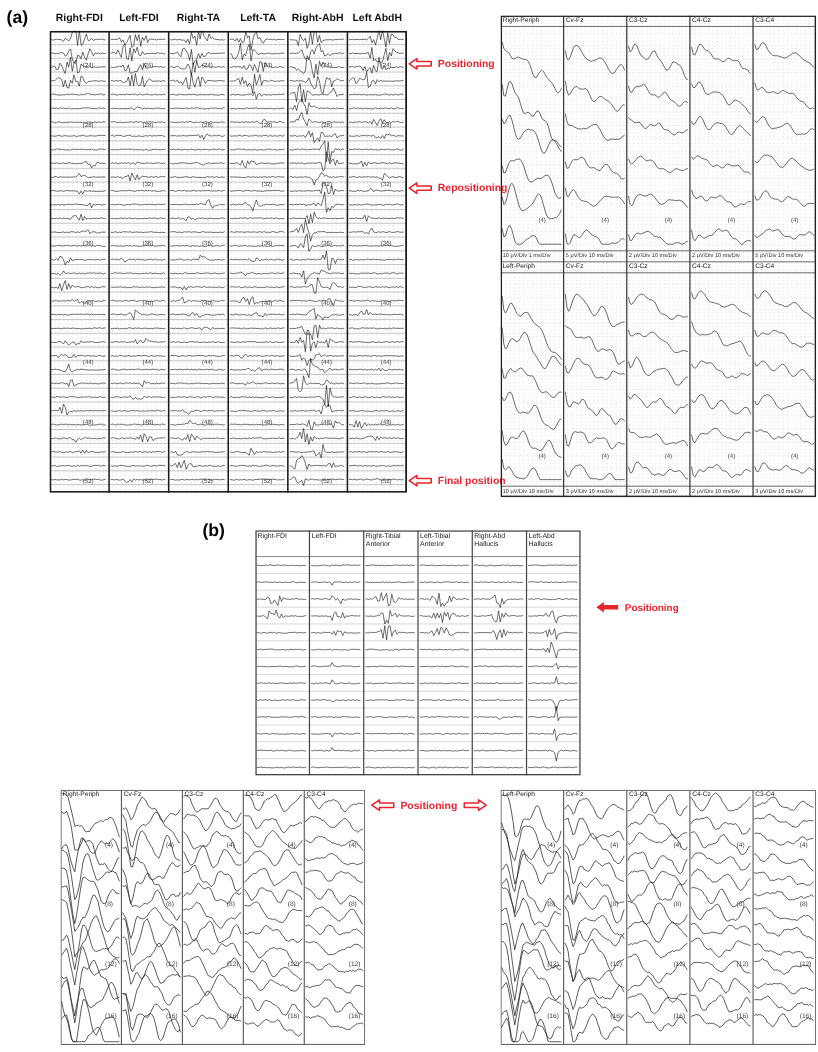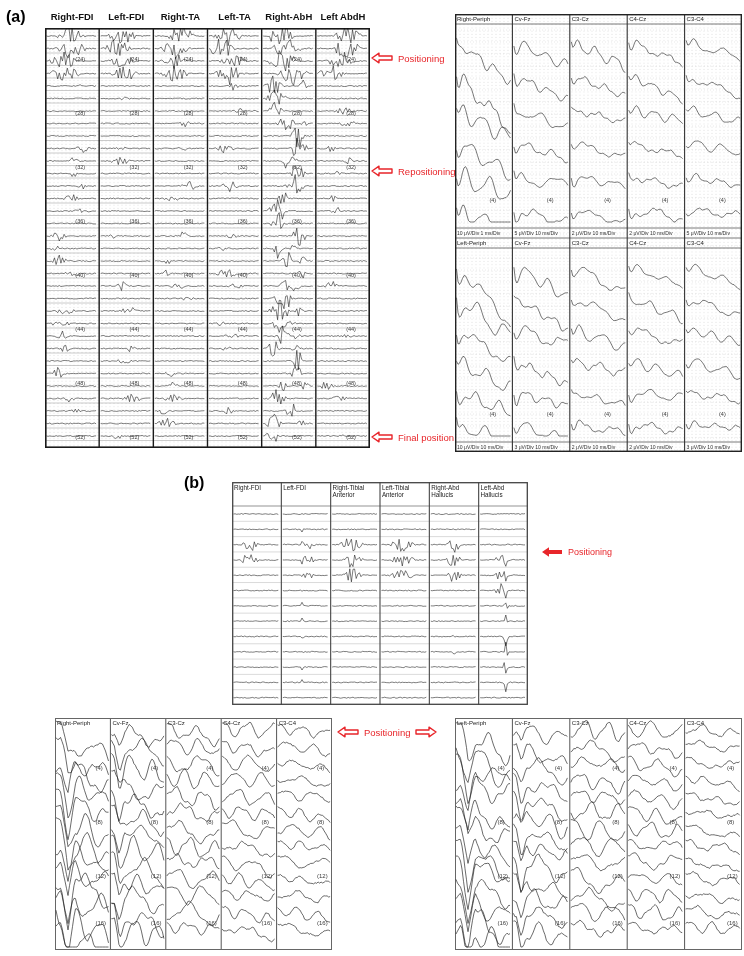--- a/index.html
+++ b/index.html
@@ -11,21 +11,21 @@
   .hdrA>div{flex:1;text-align:center;font-size:9.5px;font-weight:bold;color:#111;white-space:nowrap;overflow:visible;}
   .hdrB{display:flex;width:296px;}
   .hdrB>div{width:49.3px;font-size:6.3px;line-height:1.15;color:#222;padding:1px 0 0 2px;box-sizing:border-box;}
   .srow{display:flex;width:287px;height:10px;}
   .srow>div{width:57.4px;font-size:6px;line-height:10px;color:#222;padding-left:2px;box-sizing:border-box;white-space:nowrap;overflow:hidden;}
   .srow.scale>div{font-size:5.1px;color:#333;}
   .hdrD{display:flex;width:277px;}
   .hdrE{display:flex;width:287px;}
   .hdrD>div,.hdrE>div{flex:1;font-size:6px;line-height:9px;color:#222;padding-left:2px;box-sizing:border-box;white-space:nowrap;overflow:hidden;}
   .ann{display:flex;align-items:center;gap:5px;}
-  .annText{color:var(--accent,#e8252a);font-weight:normal;font-size:9.5px;white-space:nowrap;}
+  .annText{color:var(--accent,#e8252a);font-weight:bold;font-size:9.5px;white-space:nowrap;}
   .ann svg path.outline{fill:none;stroke:var(--accent,#e8252a);stroke-width:1.4;stroke-linejoin:round;}
   .ann svg path.filled{fill:var(--accent,#e8252a);stroke:none;}
   svg.grid{display:block;}
 </style>
 </head>
 <body>
 
 <div class="page">
 
   <div class="abs plabel" style="left:6px;top:8px">(a)</div>

